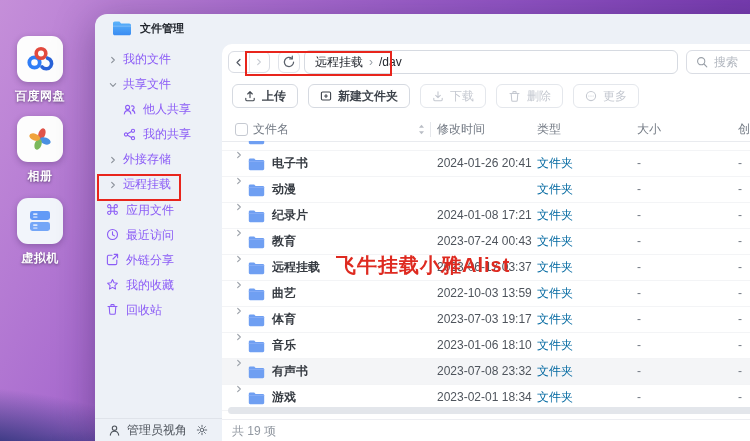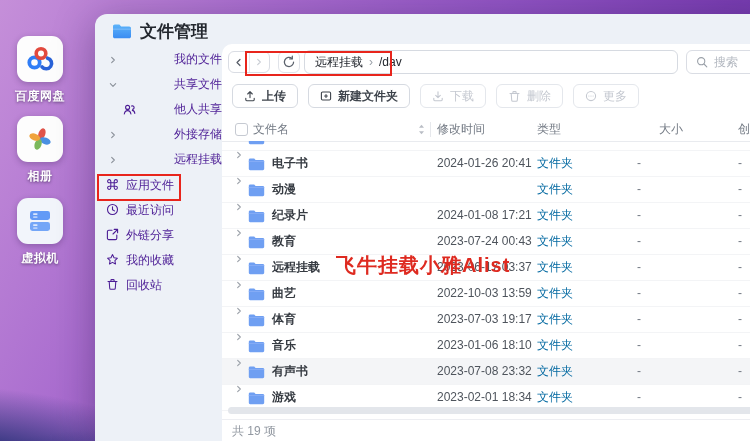--- a/index.html
+++ b/index.html
@@ -16,24 +16,24 @@
         box-shadow:0 2px 6px rgba(40,20,70,.28);}
   .tile.vm{background:#f2f5fb;}
   .sc-label{font-size:12px;color:#fff;font-weight:700;text-shadow:0 1px 3px rgba(20,10,40,.55);letter-spacing:.5px;white-space:nowrap;}
   #sc-baidu{left:1px;top:36px;}
   #sc-photos{left:1px;top:116px;}
   #sc-vm{left:1px;top:198px;}
   
   .window{position:absolute;left:95px;top:14px;width:680px;height:427px;background:#edf1f7;
           border-top-left-radius:12px;box-shadow:0 8px 40px rgba(30,15,60,.35);}
   .win-title{position:absolute;left:17px;top:6px;display:flex;align-items:center;gap:8px;}
-  .win-title .t{font-size:17px;font-weight:700;color:#23272e;}
+  .win-title .t{font-size:11px;font-weight:700;color:#23272e;}
   
   .sidebar{position:absolute;left:0;top:33px;width:127px;}
-  .s-item{height:25px;display:flex;align-items:center;font-size:12px;color:#4c1d95;gap:7px;padding-left:11px;cursor:default;justify-content:space-between;}
+  .s-item{height:25px;display:flex;align-items:center;font-size:12px;color:#8b5cf6;gap:7px;padding-left:11px;cursor:default;}
   .s-item.arrow{padding-left:14px;gap:6px;}
   .s-item.arrow .icon{color:#8a9099;}
   .s-item.child{padding-left:28px;}
   .s-item span.lbl{white-space:nowrap;}
   .side-footer{position:absolute;left:0;top:404px;width:127px;height:22px;border-top:1px solid #dfe3ea;
                display:flex;align-items:center;gap:6px;padding-left:13px;font-size:12px;color:#4e545c;}
   .side-footer .gear{position:absolute;left:101px;top:5px;color:#5a616b;}
   
   .content{position:absolute;left:127px;top:30px;width:553px;height:397px;background:#fff;border-top-left-radius:10px;}
   .nav-group{position:absolute;left:6px;top:7px;width:42px;height:22px;border:1px solid #dadde4;border-radius:6px;
@@ -55,21 +55,21 @@
   .tbtn.disabled{color:#c4c8d0;border-color:#e4e7ec;font-weight:400;}
   
   .thead{position:absolute;left:0;top:74px;width:553px;height:23px;border-bottom:1px solid #e9ebef;font-size:12px;color:#737a84;}
   .thead>*{position:absolute;}
   .cb{left:13px;top:5px;width:13px;height:13px;border:1px solid #c6cad2;border-radius:3px;background:#fff;box-sizing:border-box;}
   .h-name{left:31px;line-height:23px;}
   .h-sort{left:196px;top:6px;color:#b9bdc5;}
   .h-div{left:208px;top:4px;height:15px;border-left:1px solid #e6e8ec;}
   .h-mod{left:215px;line-height:23px;}
   .h-type{left:315px;line-height:23px;}
-  .h-size{left:437px;line-height:23px;}
+  .h-size{left:415px;line-height:23px;}
   .h-created{left:516px;line-height:23px;white-space:nowrap;}
   .tbody{position:absolute;left:0;top:97px;width:553px;height:272px;overflow:hidden;}
   .trow{position:relative;height:26px;border-bottom:1px solid #f3f4f6;box-sizing:border-box;font-size:12px;}
   .trow.partial-top{margin-top:-16px;}
   .trow.hl{background:#f4f5f7;}
   .trow>*{position:absolute;line-height:25px;white-space:nowrap;}
   .r-chev{left:13px;top:0;color:#9aa0a8;line-height:25px;}
   .r-chev svg{vertical-align:middle;}
   .r-folder{left:26px;top:6px;line-height:0;}
   .r-name{left:50px;color:#363b42;font-weight:bold;}
@@ -166,20 +166,32 @@
           <svg width="13" height="13" viewBox="0 0 13 13">
             <g fill="none" stroke="currentColor" stroke-linecap="round" stroke-linejoin="round" stroke-width="1.1">
               <circle cx="4.6" cy="4.4" r="2"></circle>
               <path d="M1.3 11c.3-2.2 1.6-3.4 3.3-3.4 1.7 0 3 1.2 3.3 3.4"></path>
               <path d="M8.6 3.1a1.7 1.7 0 1 1 .9 3.2"></path>
               <path d="M9.3 7.4c1.5.2 2.3 1.3 2.5 3"></path>
             </g>
           </svg>
         </span>
         <span class="lbl">他人共享</span>
+      </div><div class="s-item child">
+        <span class="icon">
+          <svg width="13" height="13" viewBox="0 0 13 13">
+            <g fill="none" stroke="currentColor" stroke-linecap="round" stroke-linejoin="round" stroke-width="1.1">
+              <circle cx="10" cy="2.8" r="1.6"></circle>
+              <circle cx="3" cy="6.5" r="1.6"></circle>
+              <circle cx="10" cy="10.2" r="1.6"></circle>
+              <path d="M4.5 5.7l4-2.1M4.5 7.3l4 2.1"></path>
+            </g>
+          </svg>
+        </span>
+        <span class="lbl">我的共享</span>
       </div><div class="s-item arrow">
         <span class="icon">
           <svg width="8" height="8" viewBox="0 0 12 12">
             <path d="M4 2l4 4-4 4" fill="none" stroke="currentColor" stroke-linecap="round" stroke-linejoin="round" stroke-width="1.6"></path>
           </svg>
         </span>
         <span class="lbl">外接存储</span>
       </div><div class="s-item arrow">
         <span class="icon">
           <svg width="8" height="8" viewBox="0 0 12 12">
@@ -225,20 +237,39 @@
         <span class="icon">
           <svg width="13" height="13" viewBox="0 0 13 13">
             <g fill="none" stroke="currentColor" stroke-linecap="round" stroke-linejoin="round" stroke-width="1.05">
               <path d="M2 3.4h9M4.9 3.4V2.3c0-.4.3-.7.7-.7h1.8c.4 0 .7.3.7.7v1.1M3.2 3.4l.5 6.8c0 .6.5 1 1.1 1h3.4c.6 0 1.1-.4 1.1-1l.5-6.8"></path>
             </g>
           </svg>
         </span>
         <span class="lbl">回收站</span>
       </div></div>
 
+  <div class="side-footer">
+    <span class="icon">
+        <svg width="13" height="13" viewBox="0 0 13 13">
+          <g fill="none" stroke="currentColor" stroke-linecap="round" stroke-linejoin="round" stroke-width="1.1">
+            <circle cx="6.5" cy="4.2" r="2.2"></circle>
+            <path d="M2.3 11.2c.4-2.5 2-3.9 4.2-3.9s3.8 1.4 4.2 3.9"></path>
+          </g>
+        </svg>
+      </span>
+    <span>管理员视角</span>
+    <span class="icon gear">
+        <svg width="12" height="12" viewBox="0 0 13 13">
+          <g fill="none" stroke="currentColor" stroke-linecap="round" stroke-linejoin="round" stroke-width="1.05">
+            <circle cx="6.5" cy="6.5" r="2"></circle>
+            <path d="M6.5 1.4v1.5M6.5 10.1v1.5M1.4 6.5h1.5M10.1 6.5h1.5M2.9 2.9l1 1M9.1 9.1l1 1M10.1 2.9l-1 1M3.9 9.1l-1 1"></path>
+          </g>
+        </svg>
+      </span>
+  </div>
 
   <div class="content">
     <div class="nav-group">
       <span class="nbtn back">
           <span class="icon">
             <svg width="9" height="9" viewBox="0 0 12 12">
               <path d="M8 2L4 6l4 4" fill="none" stroke="currentColor" stroke-linecap="round" stroke-linejoin="round" stroke-width="1.6"></path>
             </svg>
           </span>
         </span>

